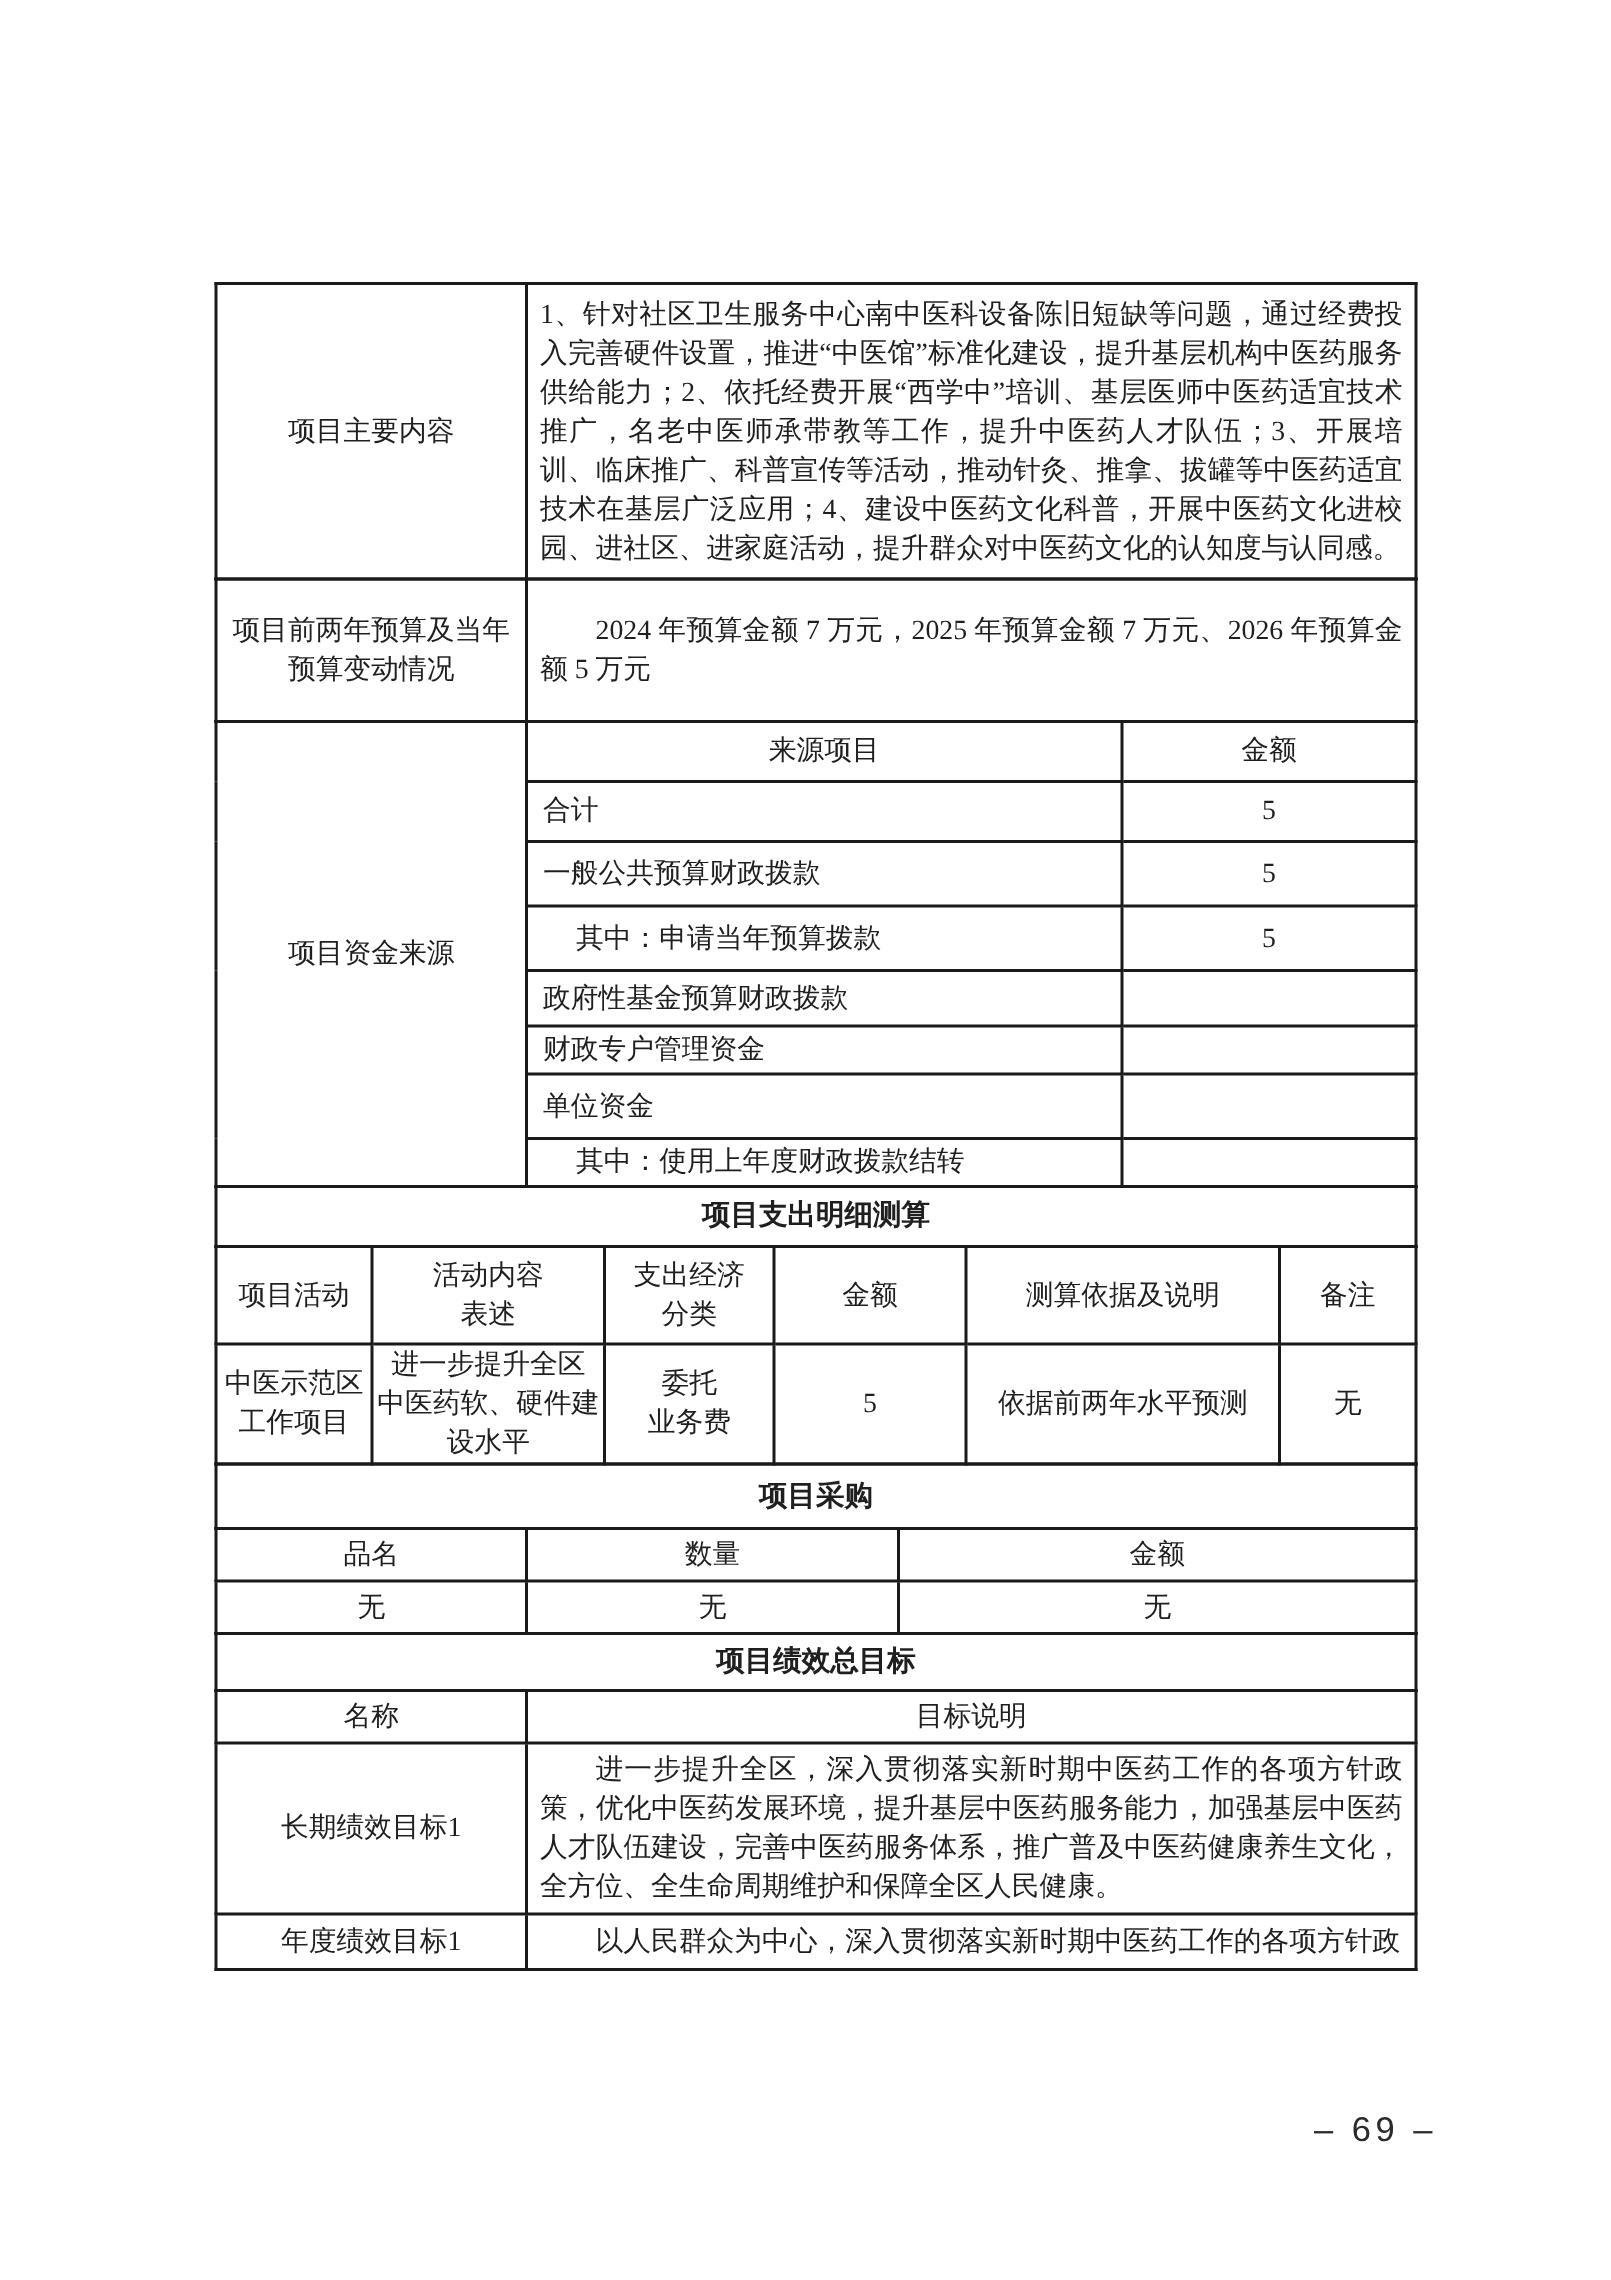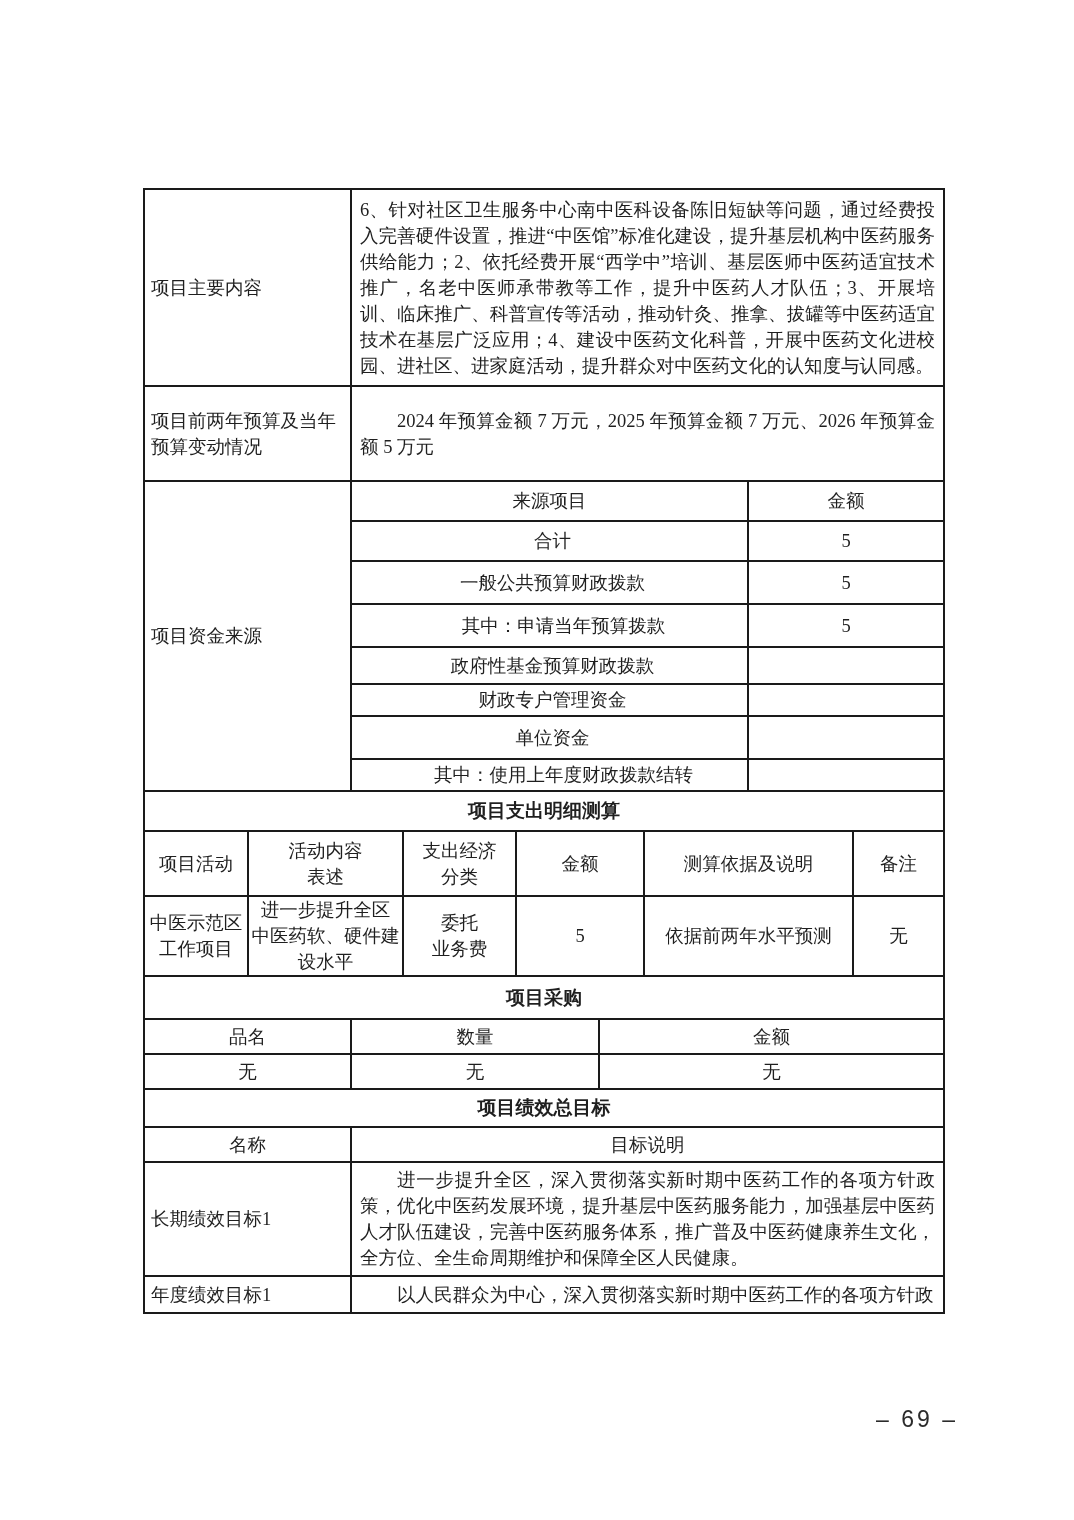--- a/index.html
+++ b/index.html
@@ -33,24 +33,24 @@
   td {
     border: 2px solid #1a1a1a;
     vertical-align: middle;
     font-size: 18.5px;
     line-height: 26px;
     color: #1f1f1f;
     overflow: hidden;
   }
 
   .c { text-align: center; }
-  .label-cell { text-align: left; padding: 2px 6px; }
+  .label-cell { text-align: center; padding: 2px 6px; }
   .text-cell { text-align: justify; padding: 4px 8px; }
   .indent1 { text-indent: 2em; }
-  .name-cell { text-align: center; padding: 2px 4px 2px 10px; }
+  .name-cell { text-align: left; padding: 2px 4px 2px 10px; }
   .name-cell.sub { padding-left: 32px; }
   .pre { white-space: pre-line; }
 
   .section-title {
     font-family: "Liberation Sans", "DejaVu Sans", sans-serif;
     font-weight: bold;
     text-align: center;
     font-size: 19px;
   }
 
@@ -71,21 +71,21 @@
   <div class="doc-table-wrap">
 
     <table>
       <colgroup>
           <col style="width:207px">
           <col style="width:593px">
         </colgroup>
       <tbody>
           <tr style="height:197px">
         <td class="label-cell">项目主要内容</td>
-        <td class="text-cell">6、针对社区卫生服务中心南中医科设备陈旧短缺等问题，通过经费投入完善硬件设置，推进“中医馆”标准化建设，提升基层机构中医药服务供给能力；2、依托经费开展“西学中”培训、基层医师中医药适宜技术推广，名老中医师承带教等工作，提升中医药人才队伍；3、开展培训、临床推广、科普宣传等活动，推动针灸、推拿、拔罐等中医药适宜技术在基层广泛应用；4、建设中医药文化科普，开展中医药文化进校园、进社区、进家庭活动，提升群众对中医药文化的认知度与认同感。</td>
+        <td class="text-cell">1、针对社区卫生服务中心南中医科设备陈旧短缺等问题，通过经费投入完善硬件设置，推进“中医馆”标准化建设，提升基层机构中医药服务供给能力；2、依托经费开展“西学中”培训、基层医师中医药适宜技术推广，名老中医师承带教等工作，提升中医药人才队伍；3、开展培训、临床推广、科普宣传等活动，推动针灸、推拿、拔罐等中医药适宜技术在基层广泛应用；4、建设中医药文化科普，开展中医药文化进校园、进社区、进家庭活动，提升群众对中医药文化的认知度与认同感。</td>
       </tr>
     </tbody>
       </table>
 
 
     <table>
       <colgroup>
           <col style="width:207px">
           <col style="width:593px">
         </colgroup>

